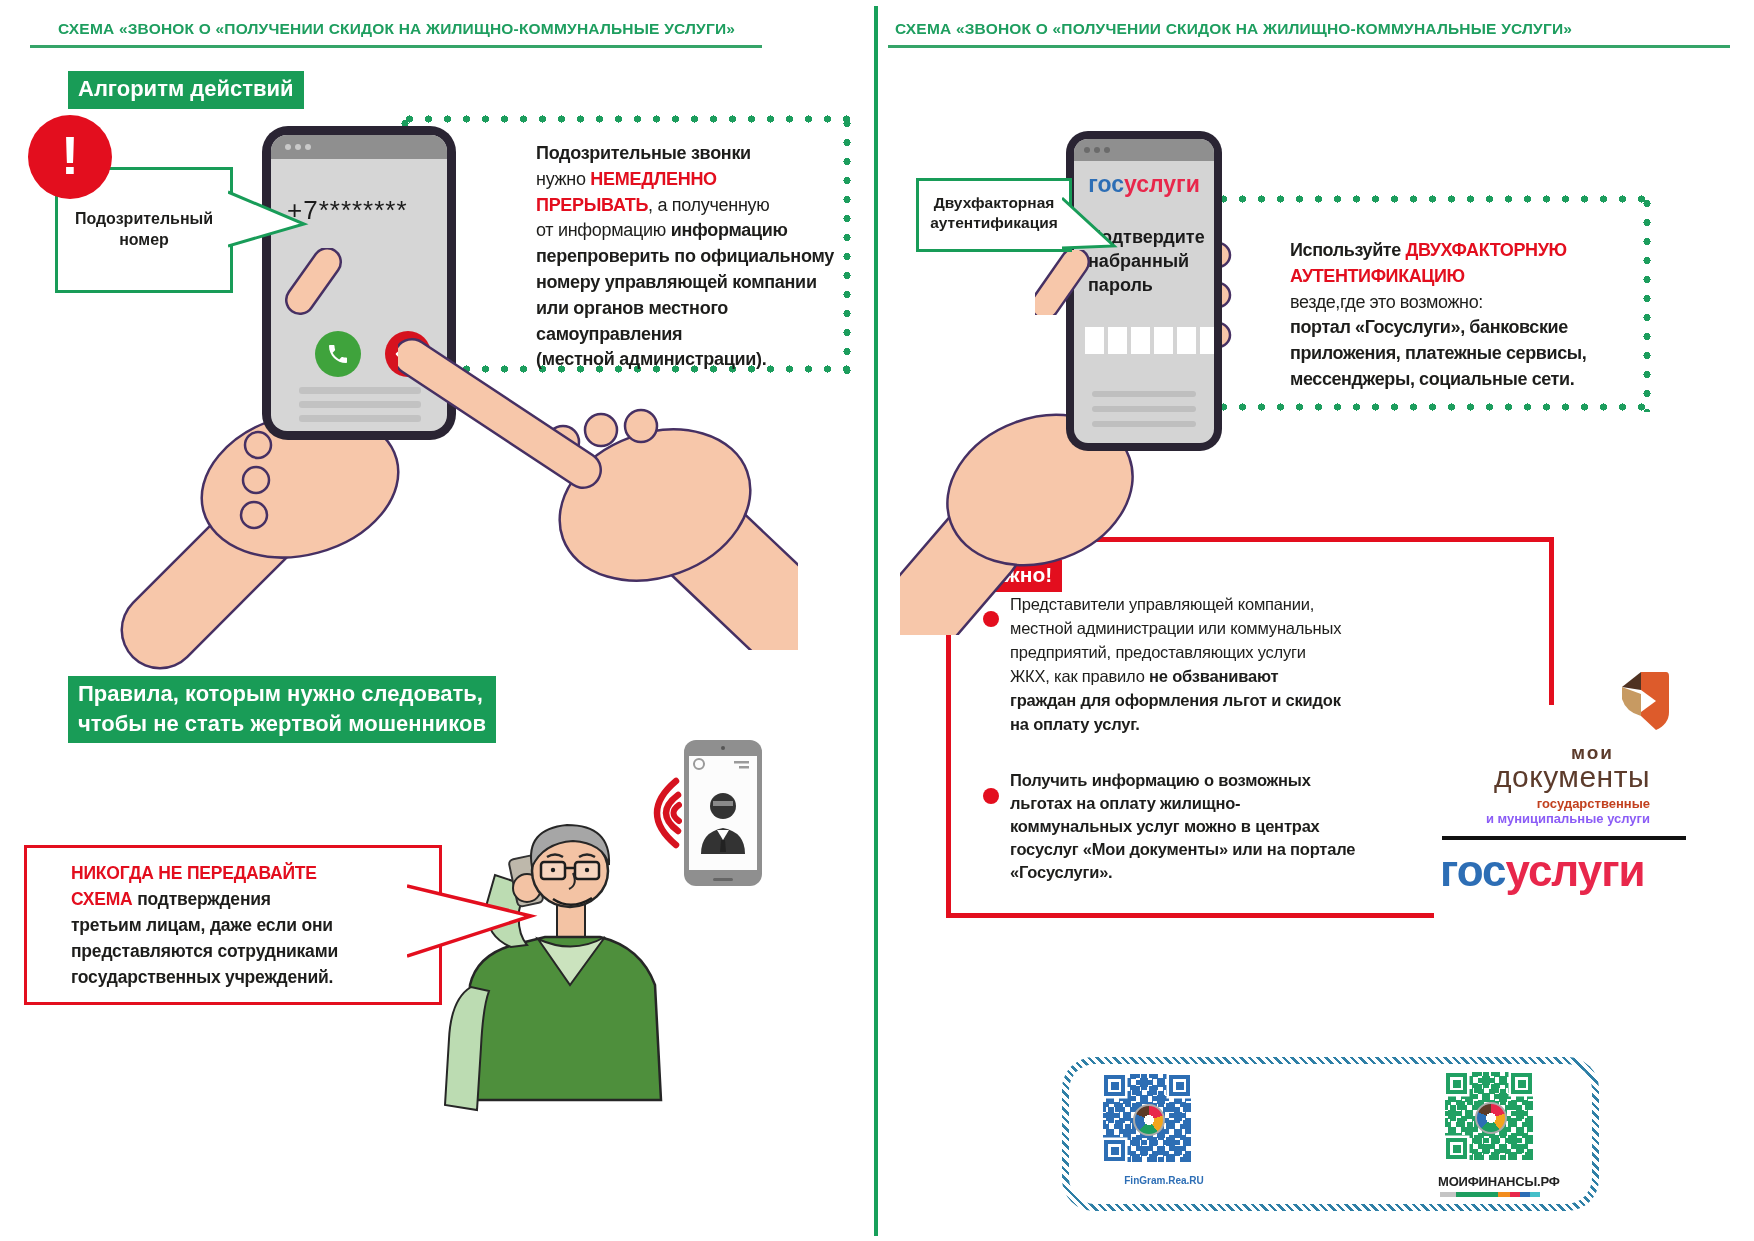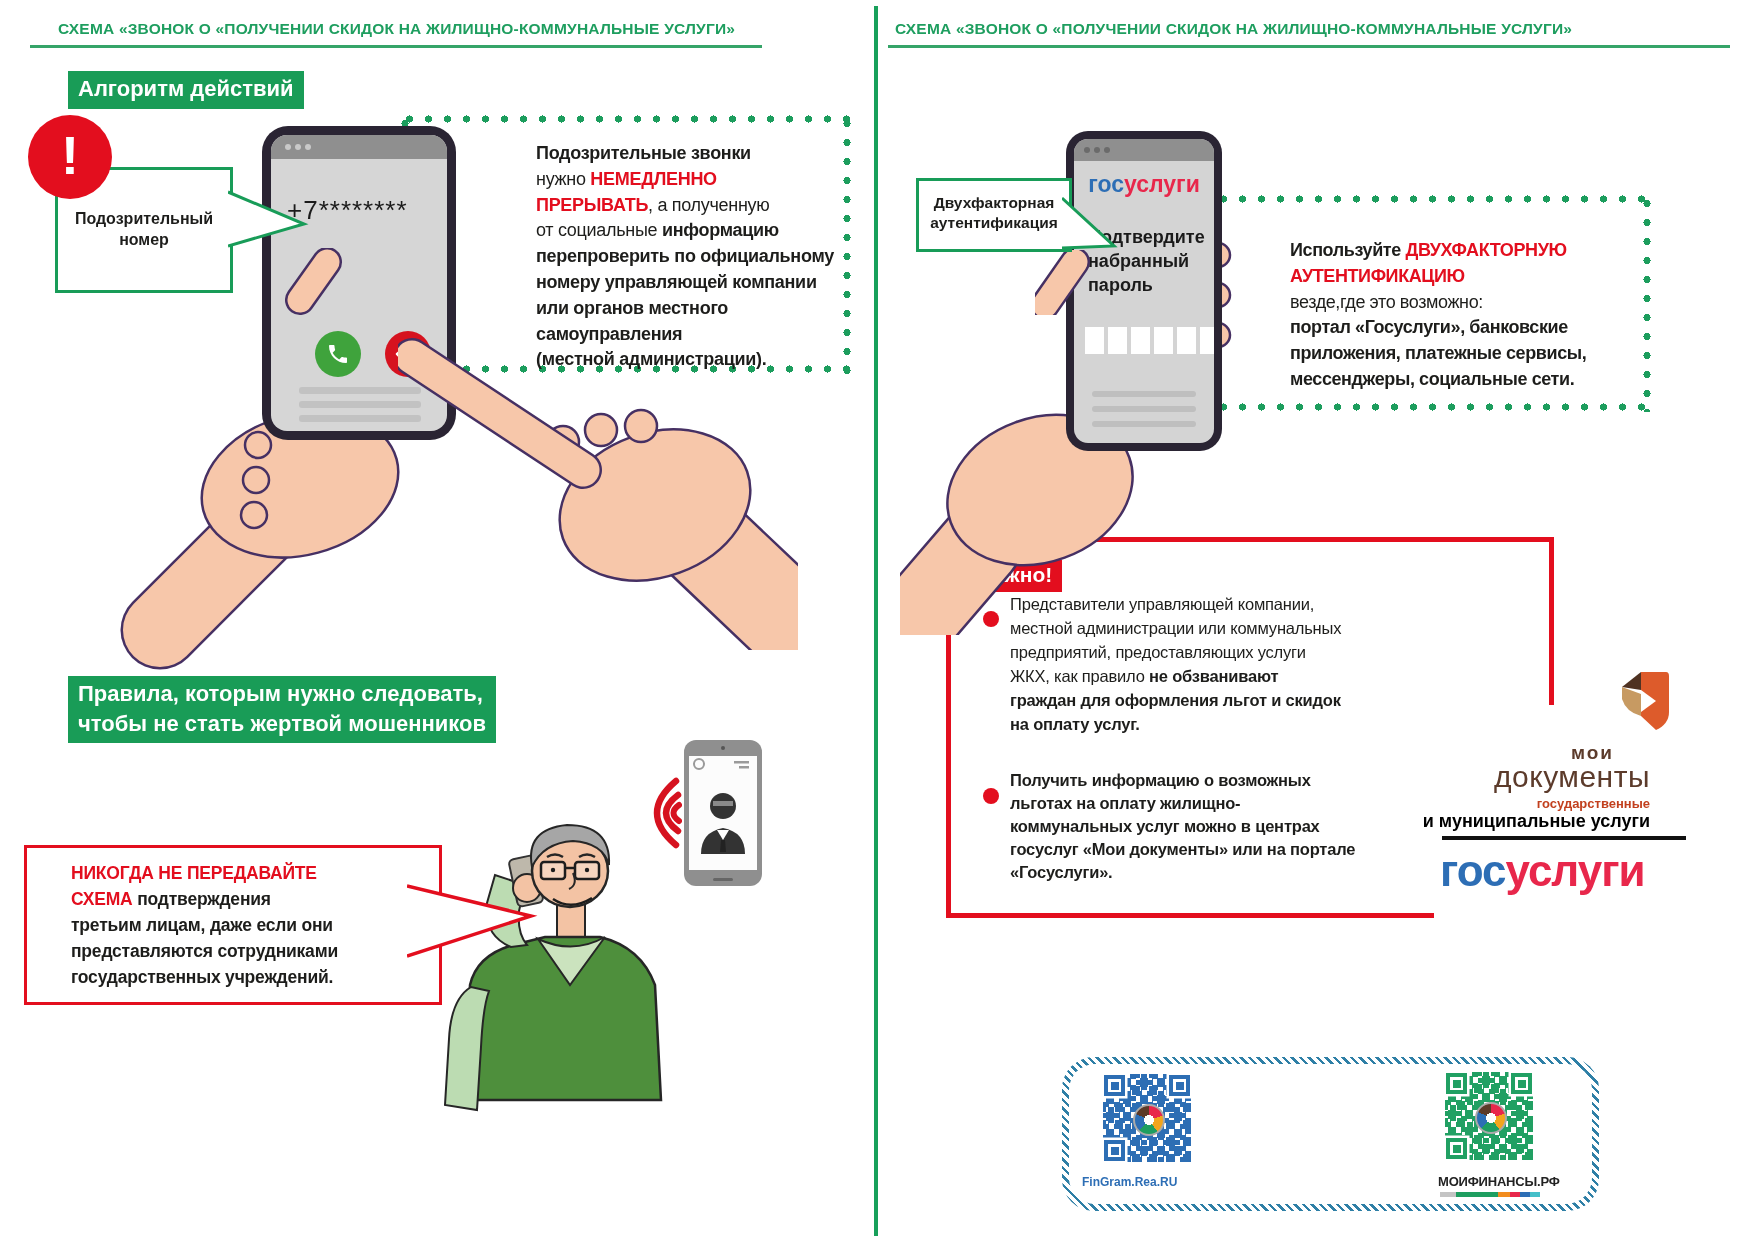--- a/index.html
+++ b/index.html
@@ -74,21 +74,21 @@
 
   <div class="abs dots-h" style="left:400px;top:114px;width:452px;"></div>
   <div class="abs dots-h" style="left:400px;top:364px;width:452px;"></div>
   <div class="abs dots-v" style="left:400px;top:114px;height:260px;"></div>
   <div class="abs dots-v" style="left:842px;top:114px;height:260px;"></div>
 
   <div class="abs note" style="left:512px;top:141px;width:350px;margin-left:24px;">
     <span class="b">Подозрительные звонки</span><br>
     <span>нужно </span><span class="rb">НЕМЕДЛЕННО</span><br>
     <span class="rb">ПРЕРЫВАТЬ</span><span>, а полученную</span><br>
-    <span>от социальные </span><span class="b">информацию</span><br>
+    <span>от информацию </span><span class="b">информацию</span><br>
     <span class="b">перепроверить по официальному</span><br>
     <span class="b">номеру управляющей компании</span><br>
     <span class="b">или органов местного</span><br>
     <span class="b">самоуправления</span><br>
     <span class="b">(местной администрации).</span>
   </div>
 
   <svg class="abs" style="left:120px;top:380px;z-index:4;" width="300" height="290" viewBox="0 0 300 290">
     <line x1="140" y1="150" x2="40" y2="250" stroke="#463063" stroke-width="79" stroke-linecap="round"></line>
     <line x1="140" y1="150" x2="40" y2="250" stroke="#F7C7AA" stroke-width="74" stroke-linecap="round"></line>
@@ -286,36 +286,36 @@
   <svg class="abs" style="left:1616px;top:668px;z-index:3;" width="54" height="68" viewBox="0 0 54 68">
     <path d="M25 4 L50 4 Q53 4 53 8 L53 44 Q53 56 40 62 L25 48 Z" fill="#DD5B2B"></path>
     <path d="M25 22 L40 33 L25 44 Z" fill="#ffffff"></path>
     <path d="M6 19 L25 4 L25 22 Z" fill="#4F3222"></path>
     <path d="M6 19 L25 26 L25 48 Q10 44 6 31 Z" fill="#C79A62"></path>
   </svg>
   <div class="abs" style="left:1410px;top:742px;width:240px;text-align:right;color:#5C3B2B;">
     <div class="b" style="font-size:19px;letter-spacing:2px;margin-right:36px;">мои</div>
     <div style="font-size:30px;letter-spacing:.5px;margin-top:-4px;">документы</div>
     <div class="b" style="font-size:13px;color:#C2401E;margin-top:2px;">государственные</div>
-    <div class="b" style="font-size:18px;color:#000000;">и муниципальные услуги</div>
+    <div class="b" style="font-size:13px;color:#8b5cf6;">и муниципальные услуги</div>
   </div>
   <div class="abs" style="left:1442px;top:836px;width:244px;height:3.5px;background:#111;"></div>
   <div class="abs b" style="left:1440px;top:846px;font-size:44px;letter-spacing:-1px;">
     <span style="color:#2D6EB5;">гос</span><span style="color:#E8274B;">услуги</span>
   </div>
 
   <div class="abs panel" style="left:1062px;top:1057px;width:537px;height:154px;">
     <div class="panel-in"></div>
     <div class="qr" style="left:41px;top:17px;width:88px;height:88px;--c:#2D6EB4;">
       <div class="qf" style="left:1px;top:1px;"></div>
       <div class="qf" style="right:1px;top:1px;"></div>
       <div class="qf" style="left:1px;bottom:1px;"></div>
       <div class="qc"></div>
     </div>
-    <div class="abs b" style="left:20px;top:118px;width:112px;font-size:12px;color:#2D6EB5;">FinGram.Rea.RU</div>
+    <div class="abs b" style="left:46px;top:118px;width:112px;text-align:center;font-size:10px;color:#2D6EB5;">FinGram.Rea.RU</div>
     <div class="qr" style="left:383px;top:15px;width:88px;height:88px;--c:#21A063;">
       <div class="qf" style="left:1px;top:1px;"></div>
       <div class="qf" style="right:1px;top:1px;"></div>
       <div class="qf" style="left:1px;bottom:1px;"></div>
       <div class="qc"></div>
     </div>
     <div class="abs b" style="left:376px;top:117px;width:104px;text-align:center;font-size:13px;letter-spacing:-0.2px;color:#222;">МОИФИНАНСЫ.РФ</div>
     <div class="stripe" style="left:378px;top:135px;width:100px;">
       <span style="width:16%;background:#C4C4C4;"></span>
       <span style="width:42%;background:#1E9E60;"></span>

